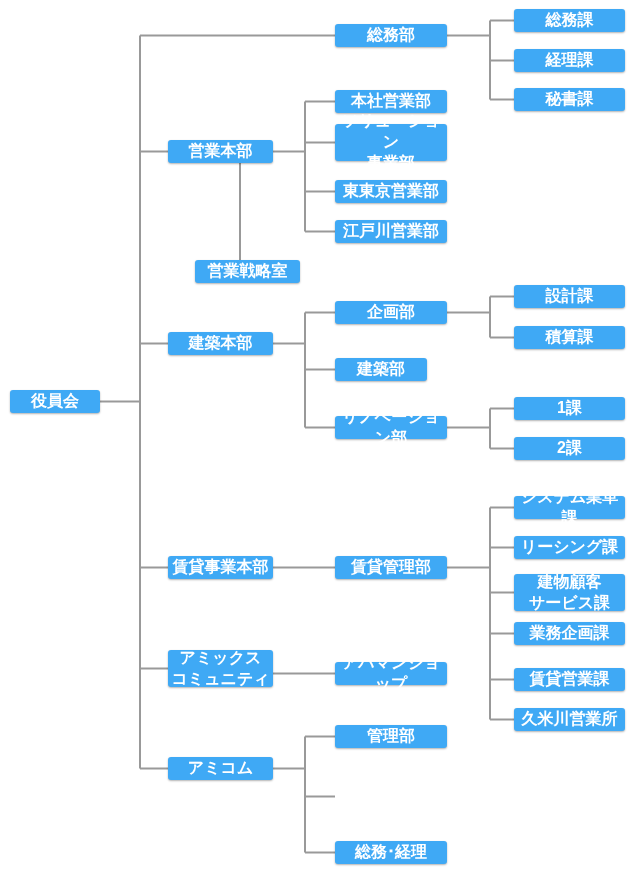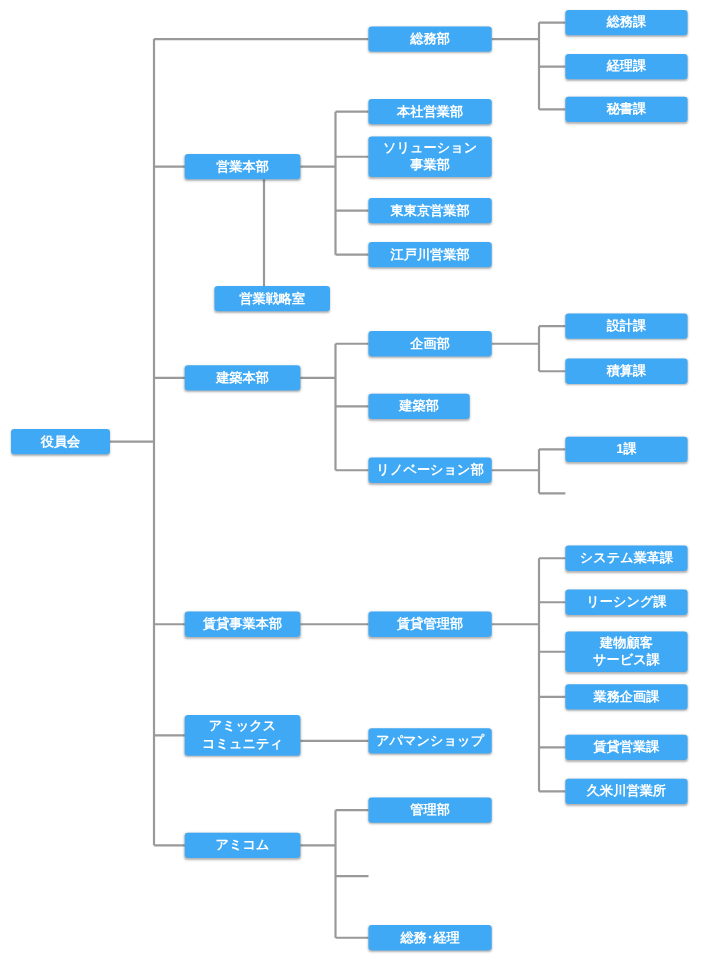--- a/index.html
+++ b/index.html
@@ -23,21 +23,21 @@
     stroke: var(--connector-color, #999999);
     stroke-width: 2;
     fill: none;
   }
   .node {
     position: absolute;
     background: var(--node-fill, #3fa9f5);
     color: var(--node-text, #ffffff);
     display: flex; align-items: center; justify-content: center;
     text-align: center;
-    font-size: 12px; font-weight: bold; line-height: 1.3;
+    font-size: 16px; font-weight: bold; line-height: 1.3;
     border-radius: 3px;
     box-shadow: 0 1px 2px rgba(0,0,0,0.3);
     white-space: pre-line;
   }
 </style>
 </head>
 <body>
 
 <div class="canvas">
 
@@ -95,20 +95,21 @@
   <div class="node" style="left:335px;top:220px;width:112px;height:23px">江戸川営業部</div>
   <div class="node" style="left:195px;top:260px;width:105px;height:23px">営業戦略室</div>
 
   <div class="node" style="left:168px;top:332px;width:105px;height:23px">建築本部</div>
   <div class="node" style="left:335px;top:301px;width:112px;height:23px">企画部</div>
   <div class="node" style="left:514px;top:285px;width:111px;height:23px">設計課</div>
   <div class="node" style="left:514px;top:326px;width:111px;height:23px">積算課</div>
   <div class="node" style="left:335px;top:358px;width:92px;height:23px">建築部</div>
   <div class="node" style="left:335px;top:416px;width:112px;height:23px">リノベーション部</div>
   <div class="node" style="left:514px;top:397px;width:111px;height:23px">1課</div>
+  <div class="node" style="left:514px;top:437px;width:111px;height:23px">2課</div>
 
   <div class="node" style="left:168px;top:556px;width:105px;height:23px">賃貸事業本部</div>
   <div class="node" style="left:335px;top:556px;width:112px;height:23px">賃貸管理部</div>
   <div class="node" style="left:514px;top:496px;width:111px;height:23px">システム業革課</div>
   <div class="node" style="left:514px;top:536px;width:111px;height:23px">リーシング課</div>
   <div class="node" style="left:514px;top:574px;width:111px;height:37px">建物顧客
 サービス課</div>
   <div class="node" style="left:514px;top:622px;width:111px;height:23px">業務企画課</div>
   <div class="node" style="left:514px;top:668px;width:111px;height:23px">賃貸営業課</div>
   <div class="node" style="left:514px;top:708px;width:111px;height:23px">久米川営業所</div>

